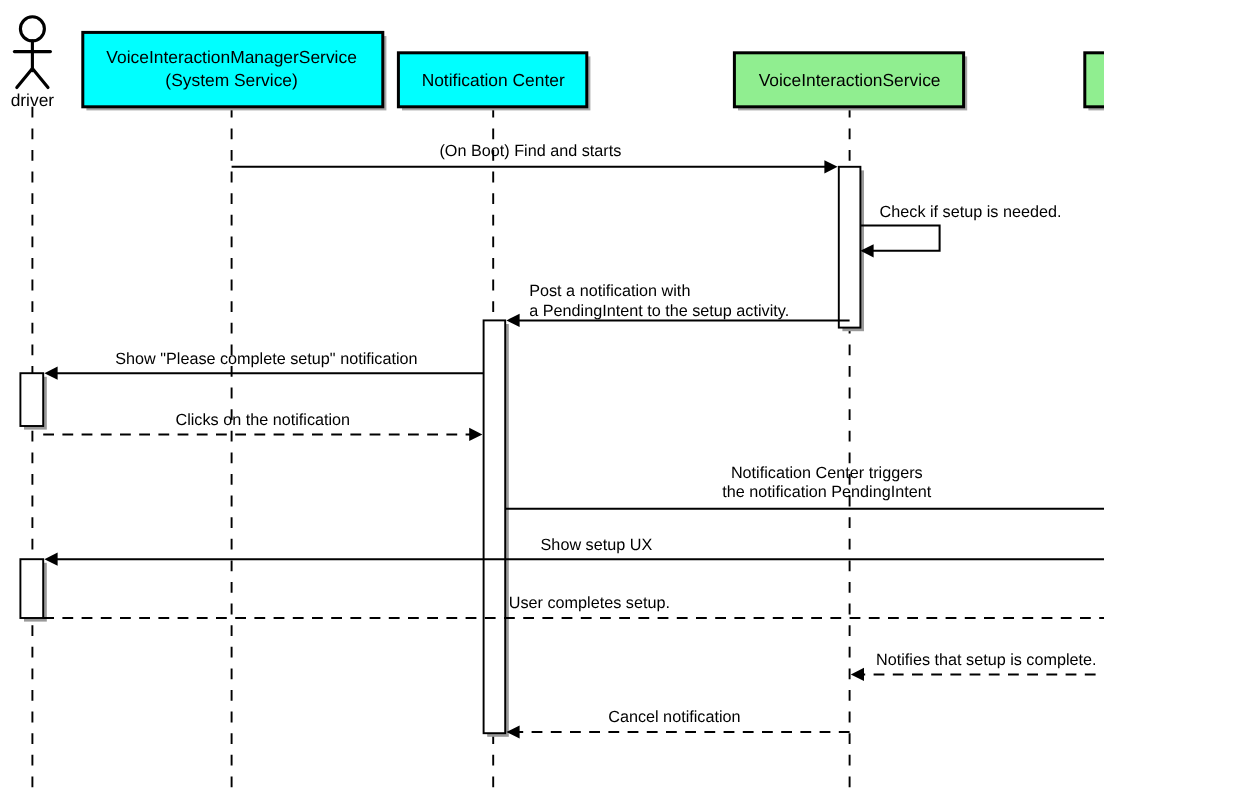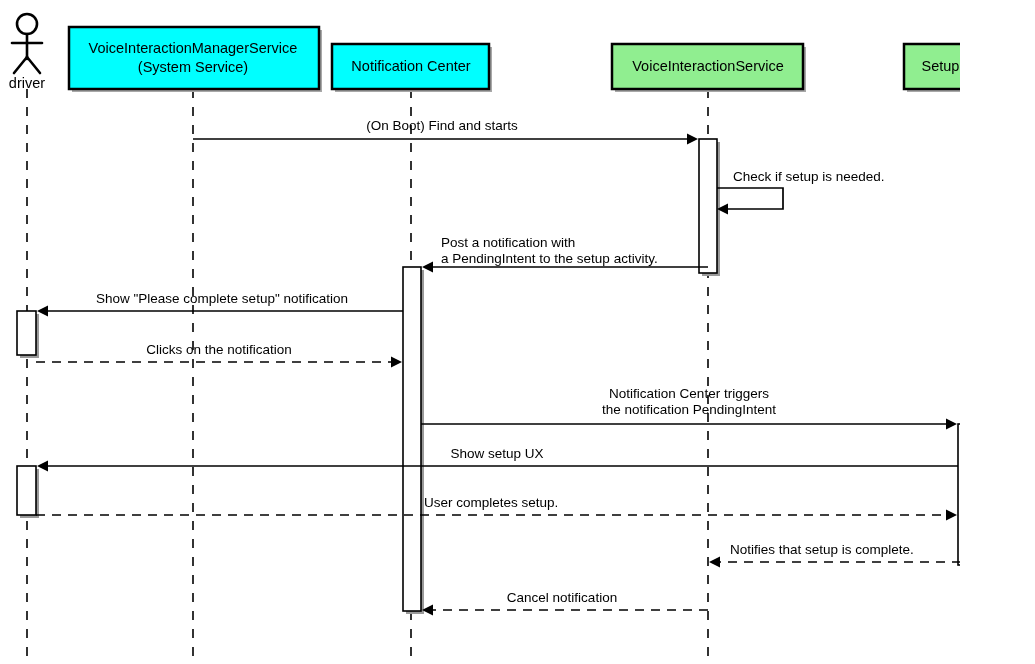--- a/index.html
+++ b/index.html
@@ -10,21 +10,20 @@
   }
   body {
     font-family: "Liberation Sans", sans-serif;
   }
   #diagram-root {
     position: relative;
     width: 920px;
     height: 664px;
     background: #ffffff;
     overflow: hidden;
-    padding-left: 40px;
   }
   svg#seq-svg {
     position: absolute;
     left: 0;
     top: 0;
     width: 1035px;
     height: 664px;
     display: block;
   }
   .lifeline-box {

